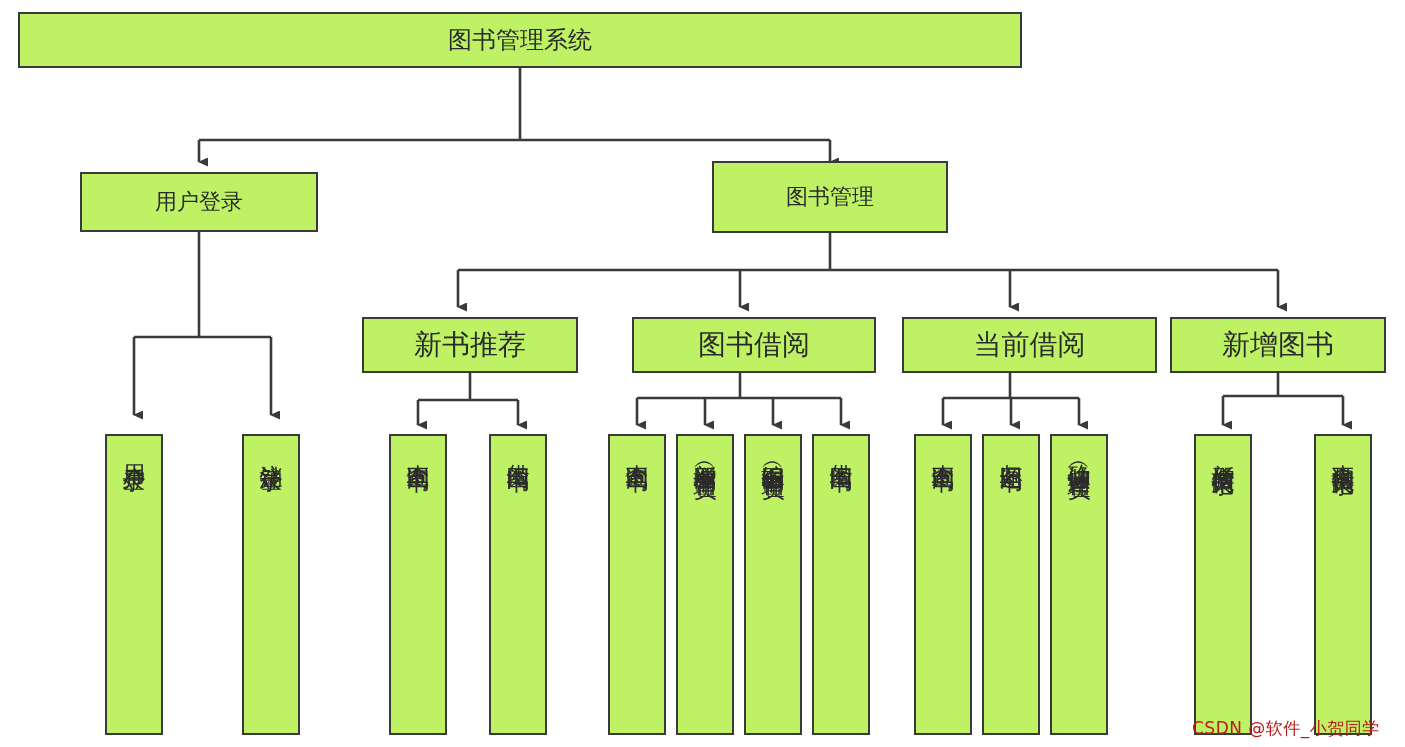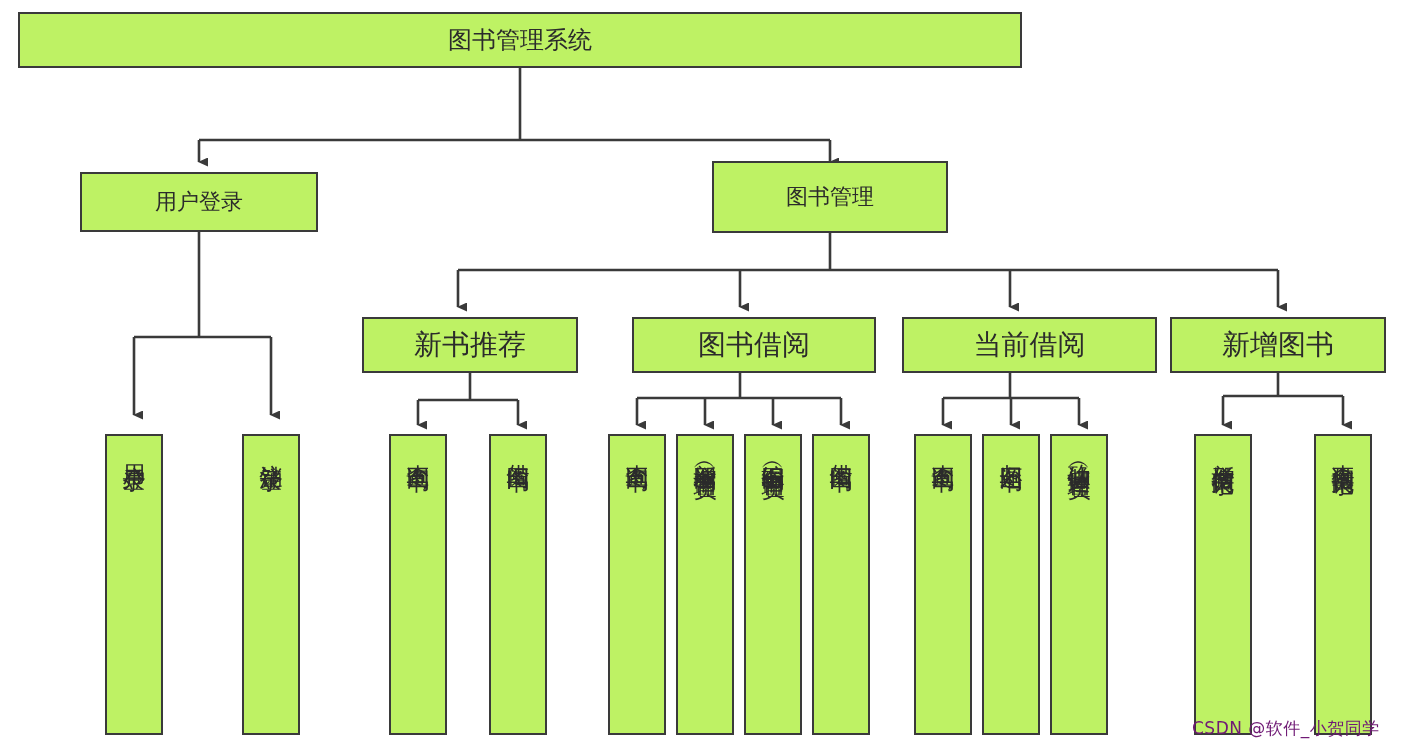--- a/index.html
+++ b/index.html
@@ -64,21 +64,21 @@
   .node.leaf .lbl {
     writing-mode: vertical-rl;
     text-orientation: upright;
     font-size: 23px;
     letter-spacing: 2px;
     line-height: 1;
   }
   .watermark {
     position: absolute;
     font-size: 17px;
-    color: #701a75;
+    color: #b91c1c;
     white-space: nowrap;
     z-index: 5;
     letter-spacing: 0.5px;
   }
 </style>
 </head>
 <body>
 
 <div id="canvas">
 

